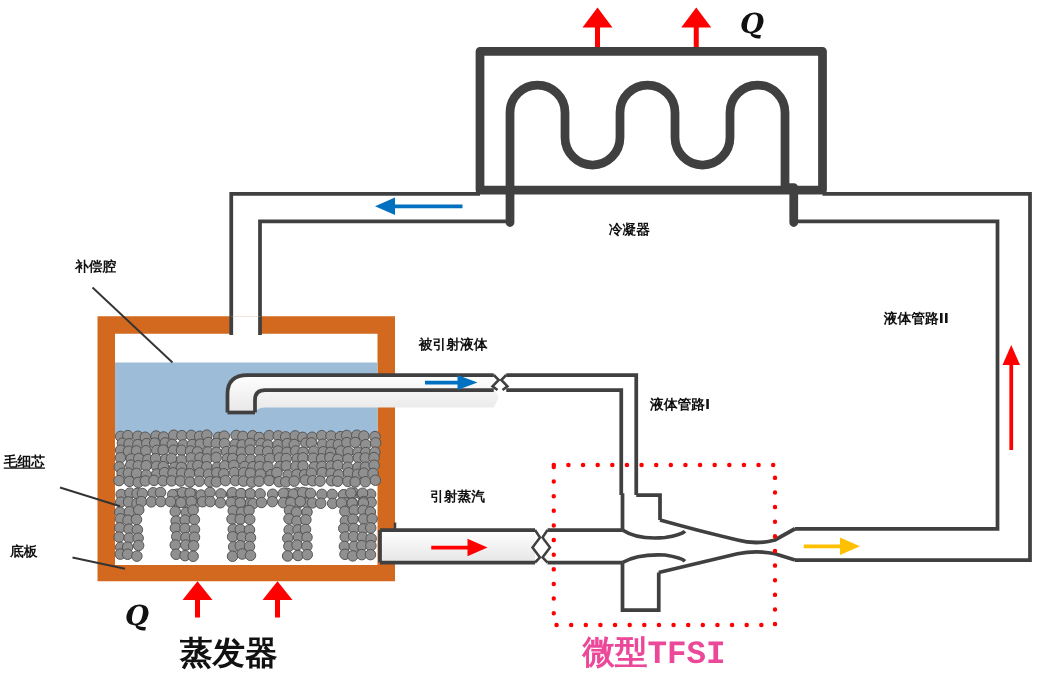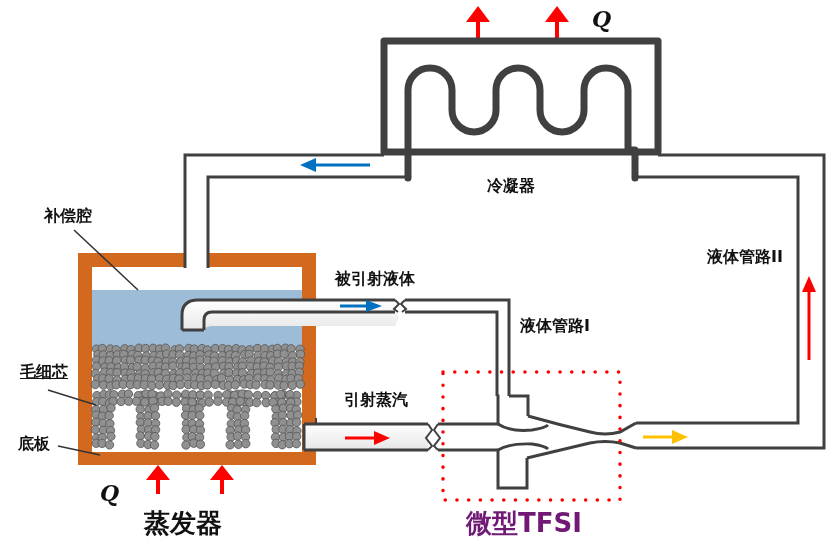--- a/index.html
+++ b/index.html
@@ -1,22 +1,22 @@
 <!DOCTYPE html>
 <html><head>
 <meta charset="utf-8">
 <style>
   html, body { margin:0; padding:0; background:#ffffff; }
   body { width:832px; height:547px; position:relative; overflow:hidden;
          font-family:"DejaVu Sans", sans-serif; }
   svg { position:absolute; left:0; top:0; }
   .lbl { position:absolute; font-family:"DejaVu Sans", sans-serif; font-weight:bold;
-         color:#111; font-size:16px; white-space:nowrap; line-height:1; }
+         color:#111; font-size:11px; white-space:nowrap; line-height:1; }
   .big { font-size:26px; }
-  .red { color:#701a75; }
+  .red { color:#ec4899;font-family:Liberation Mono, monospace; }
   .q { position:absolute; font-family:"DejaVu Serif", serif; font-style:italic; font-weight:bold;
        font-size:22px; color:#111; line-height:1; }
 </style>
 </head>
 <body>
 
 <svg width="832" height="547" viewBox="0 0 832 547">
   <defs>
     <linearGradient id="pipeGrad" x1="0" y1="0" x2="0" y2="1">
       <stop offset="0" stop-color="#ffffff"></stop>
@@ -511,22 +511,22 @@
       </g>
     <g>
         <line x1="222" y1="494" x2="222" y2="478" stroke-width="4"></line>
         <polygon points="210,480 222,465 234,480" stroke="none"></polygon>
       </g>
   </g>
 </svg>
 
 <div class="q" style="left:592px;top:8px;">Q</div>
 <div class="lbl" style="left:487px;top:178px;">冷凝器</div>
-<div class="lbl" style="left:44px;top:208px;">补偿腔</div>
+<div class="lbl" style="left:60px;top:208px;">补偿腔</div>
 <div class="lbl" style="left:707px;top:249px;">液体管路II</div>
 <div class="lbl" style="left:335px;top:272px;font-family:Liberation Mono, monospace;">被引射液体</div>
 <div class="lbl" style="left:520px;top:318px;">液体管路I</div>
-<div class="lbl" style="left:20px;top:364px;text-decoration:underline;">毛细芯</div>
+<div class="lbl" style="left:3px;top:364px;text-decoration:underline;">毛细芯</div>
 <div class="lbl" style="left:344px;top:392px;text-align:center;">引射蒸汽</div>
-<div class="lbl" style="left:18px;top:436px;">底板</div>
+<div class="lbl" style="left:8px;top:436px;">底板</div>
 <div class="q" style="left:100px;top:482px;">Q</div>
 <div class="lbl big" style="left:144px;top:510px;">蒸发器</div>
 <div class="lbl big red" style="left:466px;top:510px;">微型TFSI</div>
 
 </body></html>

